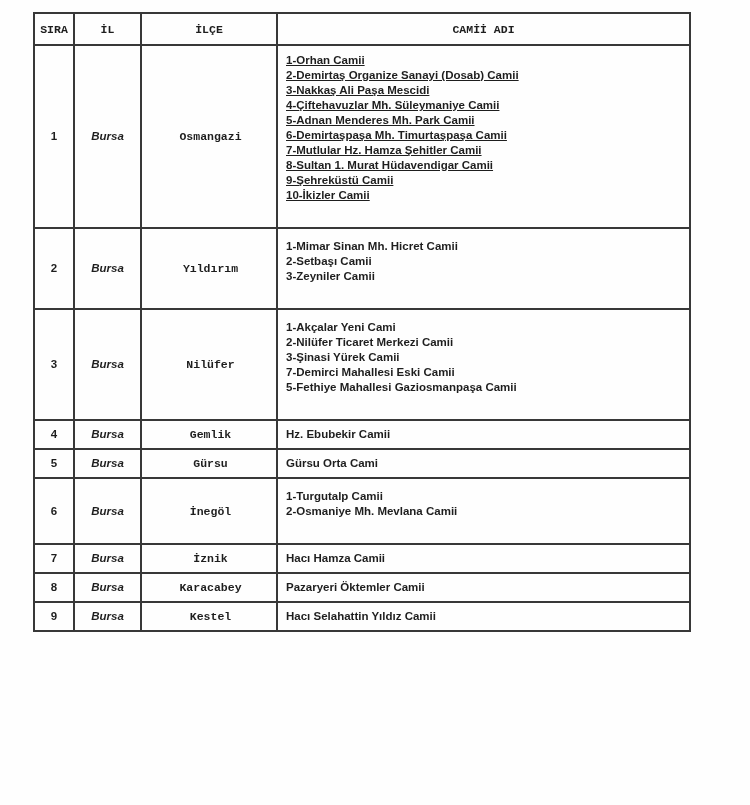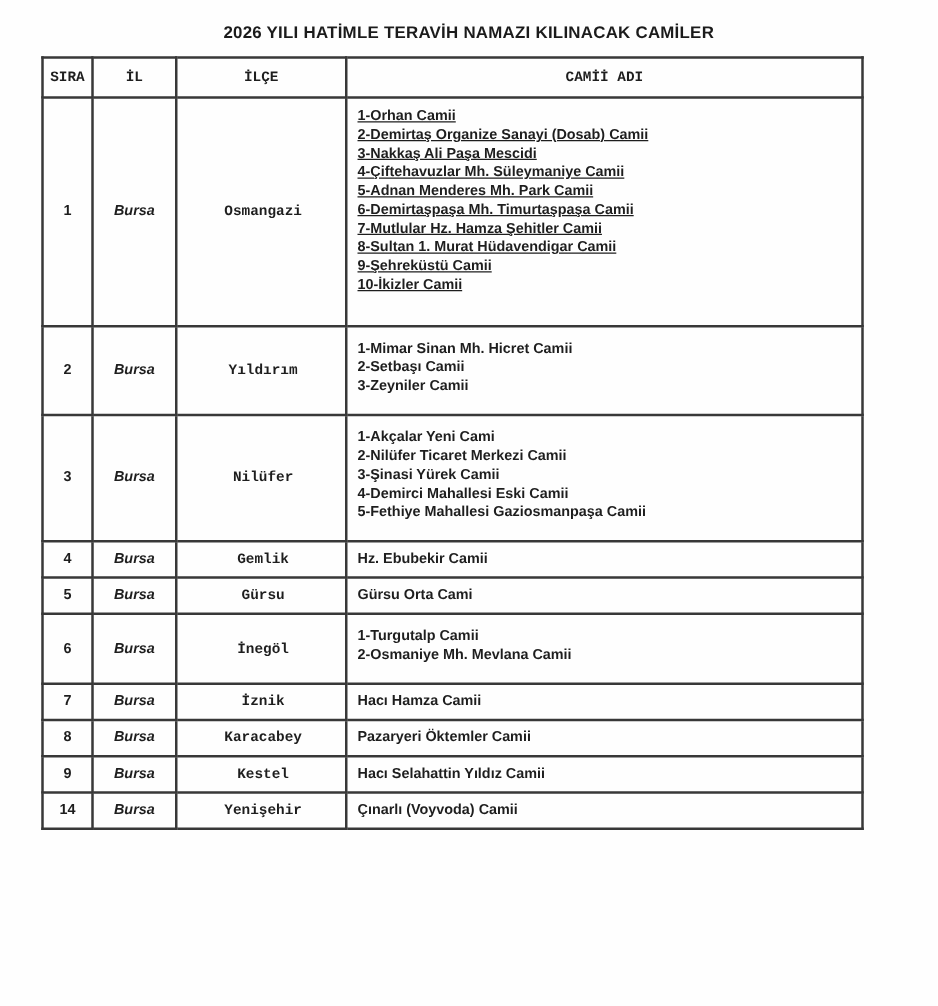--- a/index.html
+++ b/index.html
@@ -68,30 +68,29 @@
   }
   td.c-ilce {
     text-align: center;
     padding: 6px 4px 6px 7px;
     font-family: Liberation Mono, monospace;
   }
   td.c-mosques {
     text-align: left;
     padding: 6px 6px 6px 8px;
   }
-  tr.roomy td.c-mosques { padding-top: 10px; padding-bottom: 14px; }
+  tr.roomy td.c-mosques { padding-top: 10px; padding-bottom: 24px; }
   tr.tight td.c-mosques { padding-top: 7px;  padding-bottom: 24px; text-decoration: underline; }
   .mosque-line { white-space: nowrap; }
 </style>
 </head>
 <body>
 
 <div class="page">
 
-  <h1 class="doc-title">2026 YILI HATİMLE TERAVİH NAMAZI KILINACAK CAMİLER</h1>
 
   <table class="mosque-table">
     <colgroup>
       <col class="col-sira">
       <col class="col-il">
       <col class="col-ilce">
       <col class="col-adi">
     </colgroup>
     <thead>
       <tr>
@@ -130,21 +129,21 @@
           </td>
         </tr>
         <tr class="roomy">
           <td class="c-sira">3</td>
           <td class="c-il">Bursa</td>
           <td class="c-ilce">Nilüfer</td>
           <td class="c-mosques">
             <div class="mosque-line">1-Akçalar Yeni Cami</div>
             <div class="mosque-line">2-Nilüfer Ticaret Merkezi Camii</div>
             <div class="mosque-line">3-Şinasi Yürek Camii</div>
-            <div class="mosque-line">4-Demirci Mahallesi Eski Camii</div>
+            <div class="mosque-line">7-Demirci Mahallesi Eski Camii</div>
             <div class="mosque-line">5-Fethiye Mahallesi Gaziosmanpaşa Camii</div>
           </td>
         </tr>
         <tr>
           <td class="c-sira">4</td>
           <td class="c-il">Bursa</td>
           <td class="c-ilce">Gemlik</td>
           <td class="c-mosques">
             <div class="mosque-line">Hz. Ebubekir Camii</div>
           </td>
@@ -183,24 +182,16 @@
           </td>
         </tr>
         <tr>
           <td class="c-sira">9</td>
           <td class="c-il">Bursa</td>
           <td class="c-ilce">Kestel</td>
           <td class="c-mosques">
             <div class="mosque-line">Hacı Selahattin Yıldız Camii</div>
           </td>
         </tr>
-        <tr>
-          <td class="c-sira">14</td>
-          <td class="c-il">Bursa</td>
-          <td class="c-ilce">Yenişehir</td>
-          <td class="c-mosques">
-            <div class="mosque-line">Çınarlı (Voyvoda) Camii</div>
-          </td>
-        </tr>
       </tbody>
   </table>
 
 </div>
 
 </body></html>

